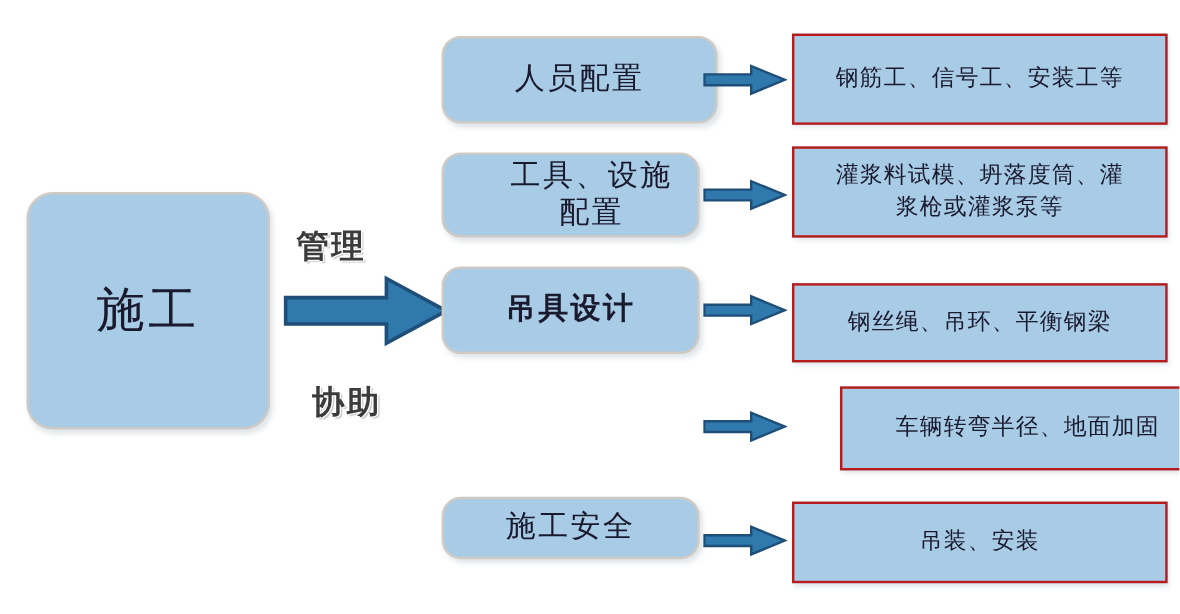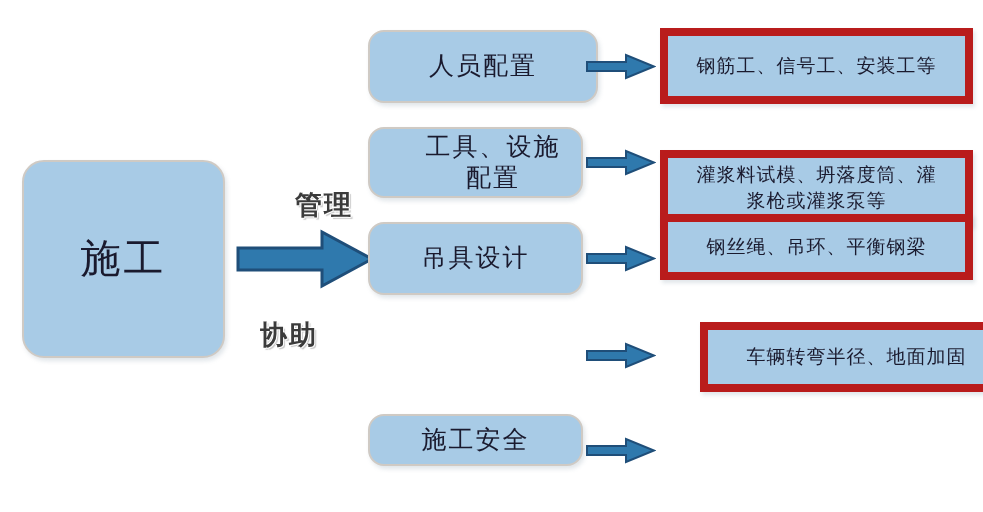--- a/index.html
+++ b/index.html
@@ -42,21 +42,21 @@
     font-size: 25px;
     letter-spacing: 2px;
     padding: 0 8px;
   }
 
   
   .sbox {
     position: absolute;
     box-sizing: border-box;
     background: #a8cbe6;
-    border: 8px solid #b91c1c;
+    border: 2px solid #b91c1c;
     display: flex;
     align-items: center;
     justify-content: center;
     text-align: center;
     color: #1a1a2e;
     font-size: 19px;
     letter-spacing: 1px;
     line-height: 1.35;
     padding: 0 10px;
     box-shadow: 2px 3px 4px rgba(120,140,160,0.22);
@@ -95,21 +95,21 @@
       <div>施工</div>
     </div>
   </div>
 
   <div class="arrow" style="left:236px; top:228px; width:138px; height:62px;">
     <svg width="138" height="62" viewBox="0 0 138 62">
       <polygon points="2,20 86,20 86,4 136,31 86,58 86,42 2,42" fill="#2f79ad" stroke="#1f4e79" stroke-width="3" stroke-linejoin="miter"></polygon>
     </svg>
   </div>
 
-  <div class="edge-label" style="left:247px; top:187px;margin-left:48px;">管理</div>
+  <div class="edge-label" style="left:247px; top:187px;">管理</div>
   <div class="edge-label" style="left:260px; top:293px;margin-top:24px;">协助</div>
 
   <div class="rbox mid" style="left:368px; top:30px; width:230px; height:73px;">
     <span>人员配置</span>
   </div>
   <div class="arrow" style="left:586px; top:53px; width:70px; height:27px;">
     <svg width="70" height="27" viewBox="0 0 70 27">
       <polygon points="1,9 40,9 40,2 68,13.5 40,25 40,18 1,18" fill="#2f79ad" stroke="#1f4e79" stroke-width="2" stroke-linejoin="miter"></polygon>
     </svg>
   </div>
@@ -120,36 +120,36 @@
   </div>
 
   <div class="rbox mid" style="left:368px; top:127px; width:215px; height:71px;padding-left:43px;">
     <span>工具、设施配置</span>
   </div>
   <div class="arrow" style="left:586px; top:149px; width:70px; height:27px;">
     <svg width="70" height="27" viewBox="0 0 70 27">
       <polygon points="1,9 40,9 40,2 68,13.5 40,25 40,18 1,18" fill="#2f79ad" stroke="#1f4e79" stroke-width="2" stroke-linejoin="miter"></polygon>
     </svg>
   </div>
-  <div class="sbox" style="left:660px; top:122px; width:313px; height:76px;margin-top:28px;">
+  <div class="sbox" style="left:660px; top:122px; width:313px; height:76px;">
     <div>
       <div>灌浆料试模、坍落度筒、灌</div>
       <div>浆枪或灌浆泵等</div>
     </div>
   </div>
 
-  <div class="rbox mid" style="left:368px; top:222px; width:215px; height:73px;">
+  <div class="rbox mid" style="left:368px; top:222px; width:215px; height:73px;font-weight:bold;">
     <span>吊具设计</span>
   </div>
   <div class="arrow" style="left:586px; top:245px; width:70px; height:27px;">
     <svg width="70" height="27" viewBox="0 0 70 27">
       <polygon points="1,9 40,9 40,2 68,13.5 40,25 40,18 1,18" fill="#2f79ad" stroke="#1f4e79" stroke-width="2" stroke-linejoin="miter"></polygon>
     </svg>
   </div>
-  <div class="sbox" style="left:660px; top:214px; width:313px; height:66px;">
+  <div class="sbox" style="left:660px; top:236px; width:313px; height:66px;">
     <div>
       <div>钢丝绳、吊环、平衡钢梁</div>
     </div>
   </div>
 
   <div class="arrow" style="left:586px; top:342px; width:70px; height:27px;">
     <svg width="70" height="27" viewBox="0 0 70 27">
       <polygon points="1,9 40,9 40,2 68,13.5 40,25 40,18 1,18" fill="#2f79ad" stroke="#1f4e79" stroke-width="2" stroke-linejoin="miter"></polygon>
     </svg>
   </div>
@@ -160,14 +160,19 @@
   </div>
 
   <div class="rbox mid" style="left:368px; top:414px; width:215px; height:52px;">
     <span>施工安全</span>
   </div>
   <div class="arrow" style="left:586px; top:437px; width:70px; height:27px;">
     <svg width="70" height="27" viewBox="0 0 70 27">
       <polygon points="1,9 40,9 40,2 68,13.5 40,25 40,18 1,18" fill="#2f79ad" stroke="#1f4e79" stroke-width="2" stroke-linejoin="miter"></polygon>
     </svg>
   </div>
+  <div class="sbox" style="left:660px; top:418px; width:313px; height:68px;">
+    <div>
+      <div>吊装、安装</div>
+    </div>
+  </div>
 
 </div>
 
 </body></html>

